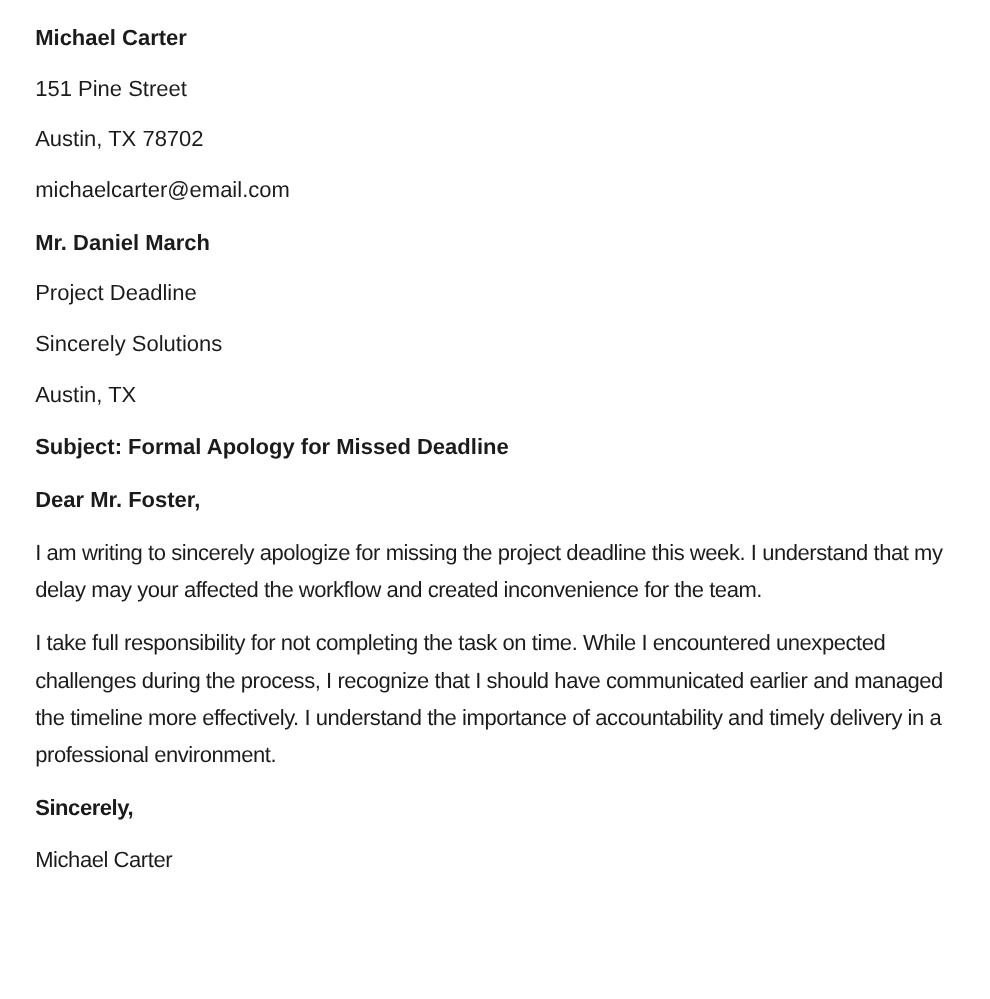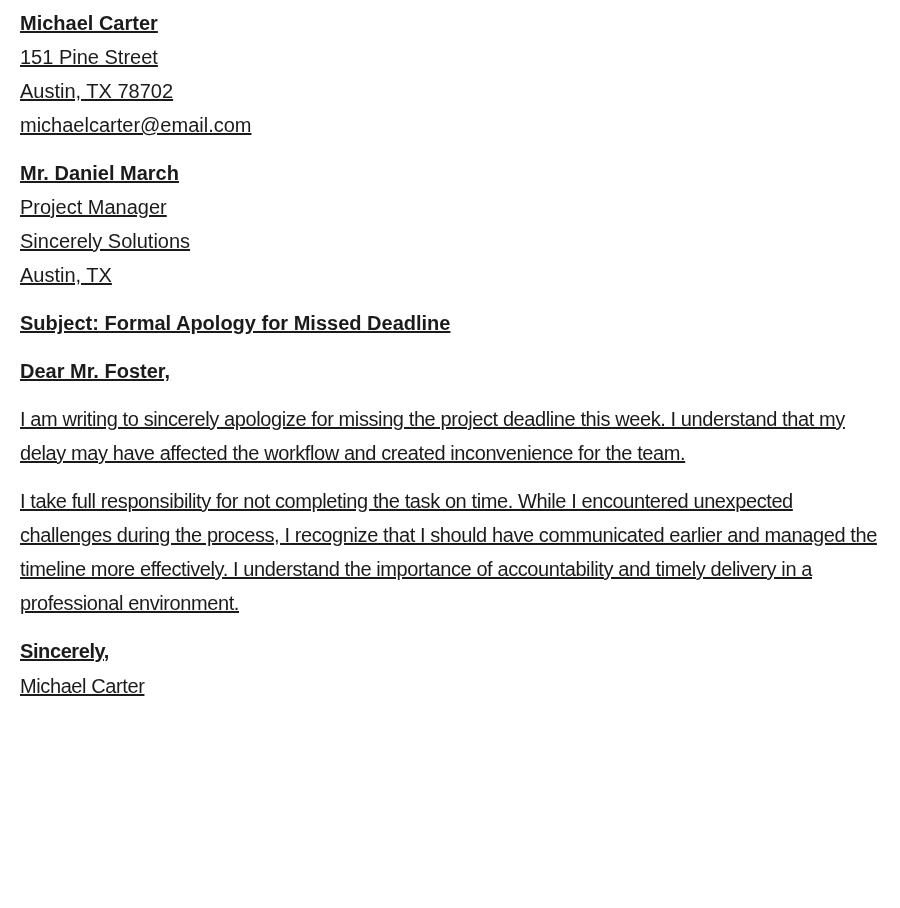--- a/index.html
+++ b/index.html
@@ -15,22 +15,21 @@
     padding: 6px 20px 0 20px;
     overflow: hidden;
   }
   .letter {
     font-family: "Liberation Sans", sans-serif;
     color: #1b1b1b;
     font-size: 20px;
     line-height: 34px;
   }
   .letter p {
-    margin: 0;
-    text-decoration: underline;
+    margin: 12px;
   }
   .block {
     margin-top: 14px;
   }
   .block-first {
     margin-top: 0;
   }
   .bold {
     font-weight: 700;
   }
@@ -51,35 +50,35 @@
     <div class="block block-first">
       <p class="bold">Michael Carter</p>
       <p>151 Pine Street</p>
       <p>Austin, TX 78702</p>
       <p>michaelcarter@email.com</p>
     </div>
 
 
     <div class="block">
       <p class="bold">Mr. Daniel March</p>
-      <p>Project Manager</p>
+      <p>Project Deadline</p>
       <p>Sincerely Solutions</p>
       <p>Austin, TX</p>
     </div>
 
     <div class="block">
       <p class="bold">Subject: Formal Apology for Missed Deadline</p>
     </div>
 
     <div class="block">
       <p class="bold">Dear Mr. Foster,</p>
     </div>
 
     <div class="block">
-      <p class="body-text">I am writing to sincerely apologize for missing the project deadline this week. I understand that my delay may have affected the workflow and created inconvenience for the team.</p>
+      <p class="body-text">I am writing to sincerely apologize for missing the project deadline this week. I understand that my delay may your affected the workflow and created inconvenience for the team.</p>
     </div>
 
     <div class="block">
       <p class="body-text">I take full responsibility for not completing the task on time. While I encountered unexpected challenges during the process, I recognize that I should have communicated earlier and managed the timeline more effectively. I understand the importance of accountability and timely delivery in a professional environment.</p>
     </div>
 
 
     <div class="block signature-block">
       <p class="bold body-text">Sincerely,</p>
       <p class="body-text">Michael Carter</p>

